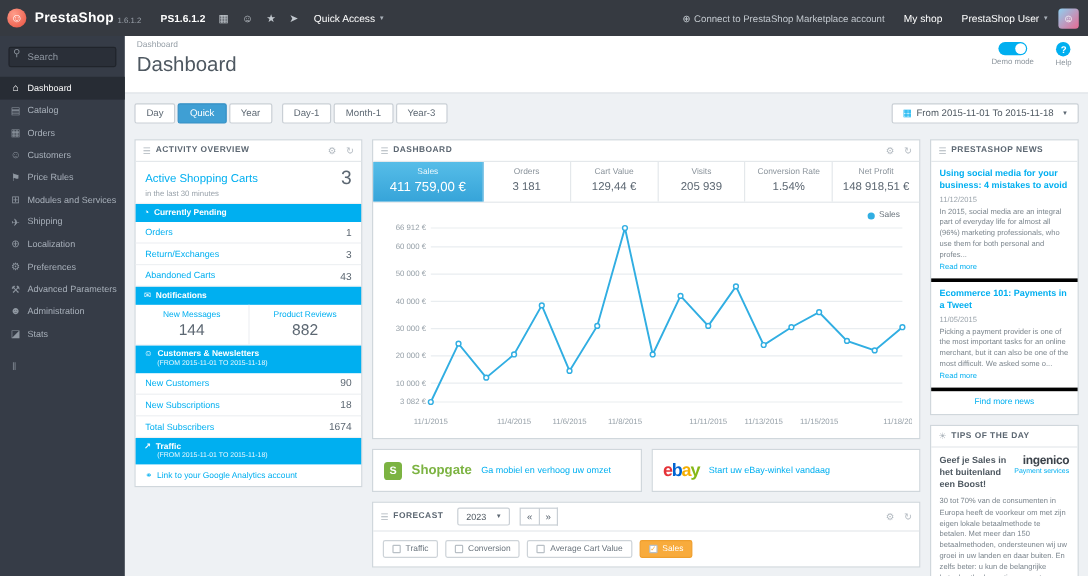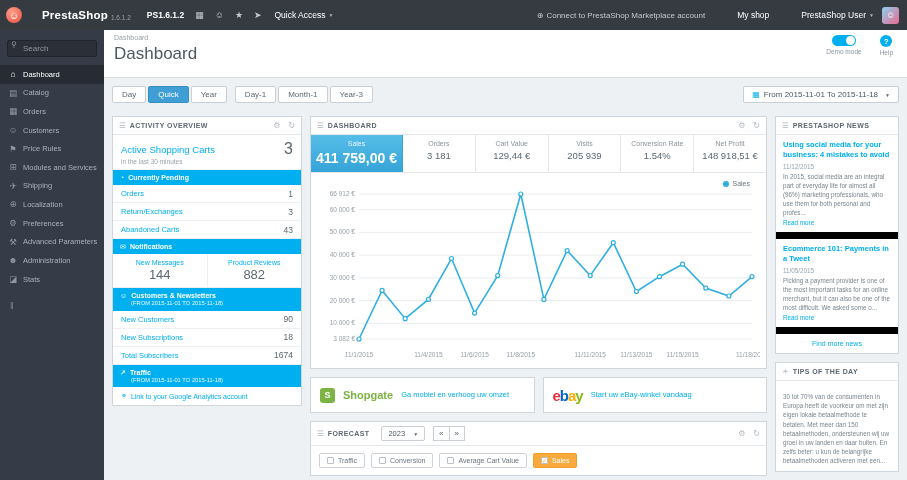--- a/index.html
+++ b/index.html
@@ -3,30 +3,30 @@
 <meta charset="utf-8">
 <style>
   *{box-sizing:border-box;margin:0;padding:0}
   body{font-family:"Liberation Sans","DejaVu Sans",sans-serif;background:#555}
   button{font:inherit}
   .app{position:relative;width:907px;height:480px;overflow:hidden;background:#eef1f4;margin:0 auto}
 
   
   .topbar{position:absolute;top:0;left:0;right:0;height:30px;background:#363a41;display:flex;align-items:center;color:#fff;z-index:9;padding:0 8px 0 6px}
   .logo-dot{width:16px;height:16px;border-radius:50%;background:radial-gradient(circle at 35% 30%,#ff9d8a,#e8503f);display:flex;align-items:center;justify-content:center;font-size:10px;color:#fff;cursor:pointer}
-  .brand{font-size:11.5px;font-weight:bold;margin-left:20px;letter-spacing:.2px;cursor:pointer}
+  .brand{font-size:11.5px;font-weight:bold;margin-left:7px;letter-spacing:.2px;cursor:pointer}
   .version{font-size:6.5px;color:#9aa1aa;margin-left:3px;margin-top:4px}
   .shopname{font-size:8.5px;margin-left:16px;font-weight:bold;cursor:pointer}
   .tb-ico{font-size:9px;color:#c3c9cf;margin-left:11px;cursor:pointer}
   .quick{font-size:8.5px;margin-left:13px;color:#fff;cursor:pointer;white-space:nowrap}
   .caret{font-size:5px;color:#aab1b9;margin-left:3px;vertical-align:1px}
   .caret.dark{color:#5c6772}
   .tb-spacer{flex:1}
   .tb-link{font-size:8px;color:#c3c9cf;display:flex;align-items:center;gap:3px;cursor:pointer;white-space:nowrap}
-  .tb-right-item{font-size:8.5px;color:#fff;margin-left:32px;cursor:pointer;white-space:nowrap}
+  .tb-right-item{font-size:8.5px;color:#fff;margin-left:16px;cursor:pointer;white-space:nowrap}
   .avatar{width:17px;height:17px;border-radius:3px;margin-left:8px;background:linear-gradient(135deg,#8ed0f0,#e86a92);display:flex;align-items:center;justify-content:center;font-size:9px;cursor:pointer}
 
   
   .sidebar{position:absolute;top:30px;bottom:0;left:0;width:104px;background:#363c47;color:#a8b0ba;z-index:8}
   .search-wrap{margin:7px 7px 8px;position:relative}
   .search-input{width:100%;background:#2a2f38;border:1px solid #20242b;border-radius:2px;color:#cfd4d9;font-size:8px;padding:3px 4px 3px 15px;outline:none;font-family:inherit}
   .search-input::placeholder{color:#8f97a1}
   .search-ico{position:absolute;left:4px;top:3px;font-size:8px;color:#8f97a1}
   .nav-item{display:flex;align-items:center;gap:5px;padding:4px 8px;font-size:7.5px;cursor:pointer;line-height:1.25;white-space:nowrap}
   .nav-item.active{background:#272c34;color:#fff}
@@ -84,21 +84,21 @@
 
   
   .center{flex:1;min-width:0}
   .kpis{display:flex;border-bottom:1px solid #e4e8eb}
   .kpi{flex:1;text-align:center;padding:5px 2px 6px;border-right:1px solid #e4e8eb;cursor:pointer;min-width:0}
   .kpi:last-child{border-right:none}
   .kpi-label{font-size:7px;color:#8b949c;white-space:nowrap}
   .kpi-value{font-size:9.5px;color:#5c6772;margin-top:3px;white-space:nowrap}
   .kpi.active{flex:0 0 92px;background:linear-gradient(#56bde8,#36a4d9);border-right-color:#36a4d9}
   .kpi.active .kpi-label{color:#eaf7fd}
-  .kpi.active .kpi-value{color:#fff;font-weight:bold;font-size:14px}
+  .kpi.active .kpi-value{color:#fff;font-weight:normal;font-size:11px}
   .chart-wrap{position:relative;padding:4px 6px 2px}
   .legend{position:absolute;top:7px;right:16px;font-size:7px;color:#6b757e;display:flex;align-items:center;gap:3px}
   .ldot{width:6px;height:6px;border-radius:50%;background:#31aee2}
   svg text{font-family:"Liberation Sans","DejaVu Sans",sans-serif}
   .promos{display:flex;gap:8px;margin-top:8px}
   .promo{flex:1;background:#fff;border:1px solid #d0d7dc;height:36px;display:flex;align-items:center;padding:0 9px;gap:8px;min-width:0}
   .sg-ico{width:15px;height:15px;border-radius:3px;background:#7cb342;color:#fff;font-size:9px;font-weight:bold;display:flex;align-items:center;justify-content:center;flex:0 0 15px}
   .sg-text{color:#7cb342;font-weight:bold;font-size:11px;white-space:nowrap}
   .promo-link{color:#00aff0;font-size:7.5px;cursor:pointer;line-height:1.3}
   .ebay{font-size:15px;font-weight:bold;letter-spacing:-1px;white-space:nowrap}
@@ -108,21 +108,21 @@
   .fc-arrows{display:flex;margin-left:4px}
   .fc-arrow{border:1px solid #c9cfd5;background:#fff;font-size:8px;color:#5c6772;padding:0 5px;cursor:pointer;line-height:13px}
   .fc-arrow+.fc-arrow{border-left:none}
   .fc-legend{display:flex;gap:6px;padding:7px 8px;flex-wrap:nowrap}
   .chip{display:flex;align-items:center;gap:4px;border:1px solid #cdd3d8;background:#fff;border-radius:2px;padding:3px 7px;font-size:7px;color:#6b757e;cursor:pointer;white-space:nowrap}
   .chip .box{width:7px;height:7px;border:1px solid #b9c0c6;background:#fff;border-radius:1px;font-size:6px;line-height:6px;text-align:center;color:#f8ab3c;font-weight:bold}
   .chip.active{background:#f8ab3c;border-color:#ef9f2d;color:#fff}
 
   
   .rcol{flex:0 0 124px;width:124px;min-width:0}
-  .news-item{padding:5px 7px 6px;border-bottom:7px solid #000000}
+  .news-item{padding:5px 7px 6px;border-bottom:3px solid #000000}
   .news-title{color:#00aff0;font-size:7.5px;font-weight:bold;line-height:1.3;cursor:pointer}
   .news-date{font-size:6.3px;color:#9aa3ab;margin:3px 0 2px}
   .news-body{font-size:6.3px;color:#7b858d;line-height:1.45}
   .read-more{color:#00aff0;font-size:6.3px;margin-top:2px;cursor:pointer}
   .find-more{text-align:center;color:#00aff0;font-size:7px;padding:6px;cursor:pointer}
   .tips{margin-top:8px}
   .tips-bodywrap{padding:6px 7px}
   .tips-head{display:flex;gap:5px;align-items:flex-start}
   .tips-title{font-size:7.5px;font-weight:bold;color:#4e5861;line-height:1.3;flex:1}
   .ing{text-align:right;flex:0 0 auto}
@@ -489,20 +489,27 @@
             </div>
             <div class="find-more">Find more news</div>
           </section>
 
           <section class="panel tips">
             <div class="phead">
               <span class="pico">☀</span>
               <span class="ptitle">TIPS OF THE DAY</span>
             </div>
             <div class="tips-bodywrap">
+              <div class="tips-head">
+                <div class="tips-title">Geef je Sales in het buitenland een Boost!</div>
+                <div class="ing">
+                  <div class="ing-brand">ingenico</div>
+                  <div class="ing-sub">Payment services</div>
+                </div>
+              </div>
               <div class="tips-text">30 tot 70% van de consumenten in Europa heeft de voorkeur om met zijn eigen lokale betaalmethode te betalen. Met meer dan 150 betaalmethoden, ondersteunen wij uw groei in uw landen en daar buiten. En zelfs beter: u kun de belangrijke betaalmethoden activeren met een...</div>
             </div>
           </section>
         </div>
 
       </div>
     </div>
   </div>
 </div>
 

